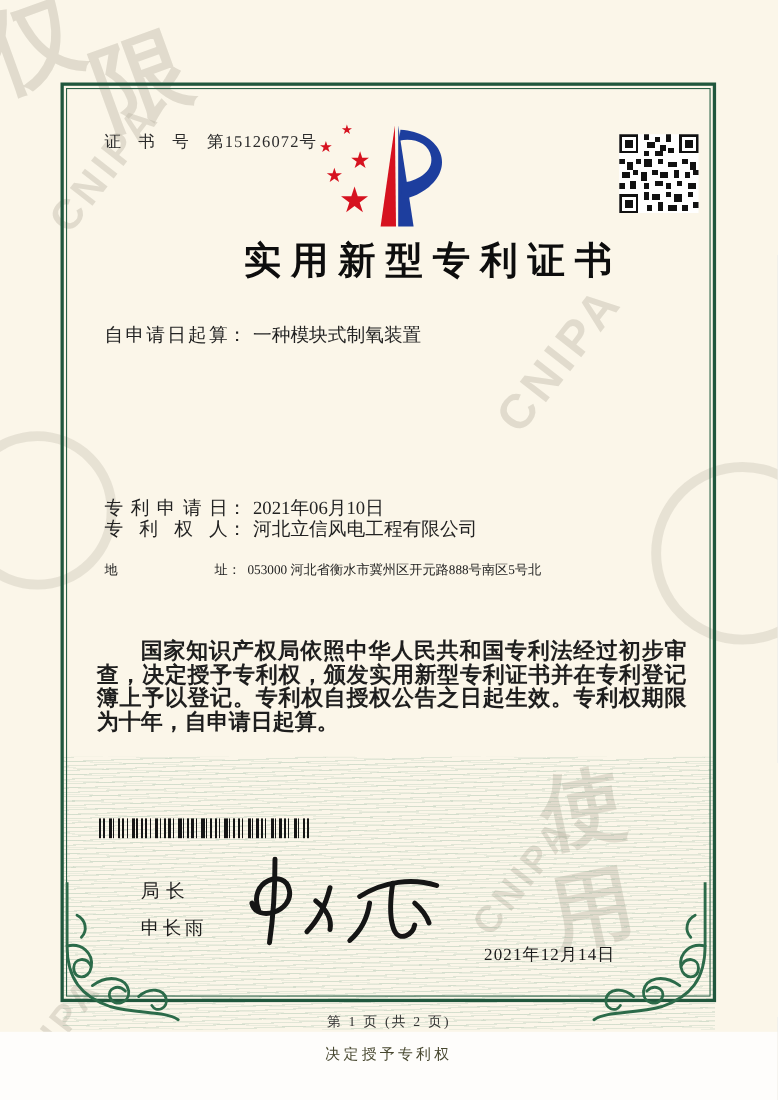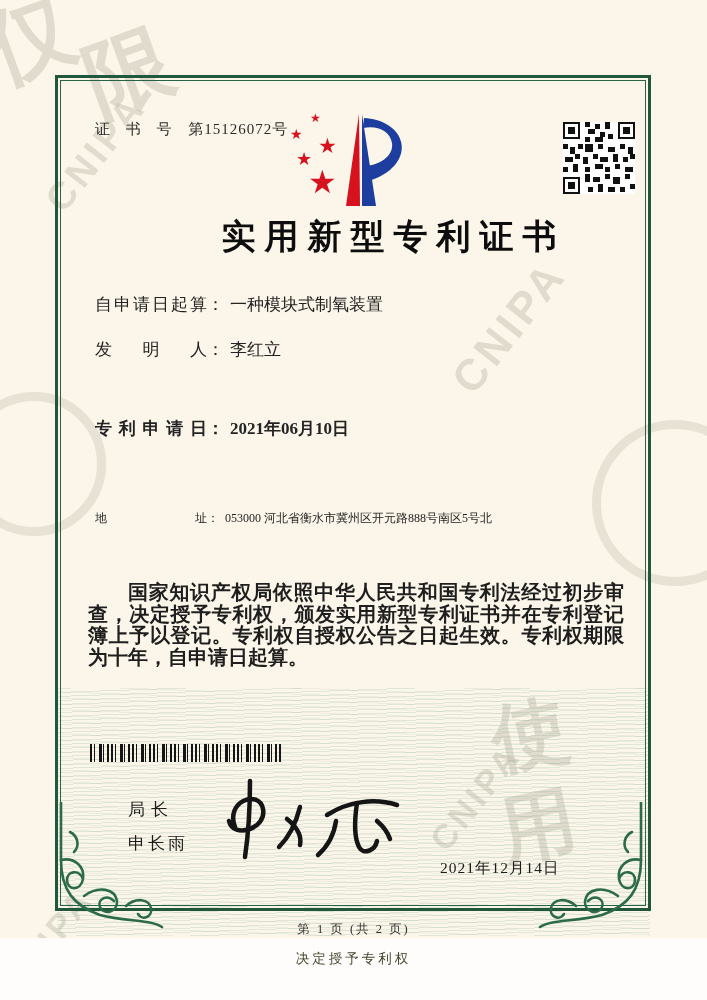--- a/index.html
+++ b/index.html
@@ -165,25 +165,25 @@
       <rect x="23" y="26" width="2" height="2"></rect>
         <rect x="27" y="25" width="2" height="2"></rect>
     </g>
   </svg>
 
   <div class="title">实用新型专利证书</div>
 
   <div class="field" style="top:293px;">
     <span class="flabel">自申请日起算</span><span class="colon">：</span><span>一种模块式制氧装置</span>
   </div>
-  <div class="field" style="top:338px;">
-    <span class="flabel">发明人</span><span class="colon">：</span><span>李红立</span>
-  </div>
-  <div class="field" style="top:417px;font-weight:bold;">
+  <div class="field" style="top:450px;">
     <span class="flabel">专利申请日</span><span class="colon">：</span><span>2021年06月10日</span>
+  </div>
+  <div class="field" style="top:469px;">
+    <span class="flabel">专利权人</span><span class="colon">：</span><span>河北立信风电工程有限公司</span>
   </div>
   <div class="field" style="top:510px;font-size:12px;">
     <span class="flabel">地址</span><span class="colon">：</span><span>053000 河北省衡水市冀州区开元路888号南区5号北</span>
   </div>
 
 
   <div class="para" style="top:582px;">国家知识产权局依照中华人民共和国专利法经过初步审查，决定授予专利权，颁发实用新型专利证书并在专利登记簿上予以登记。专利权自授权公告之日起生效。专利权期限为十年，自申请日起算。</div>
 
   <div class="barcode"></div>
 

